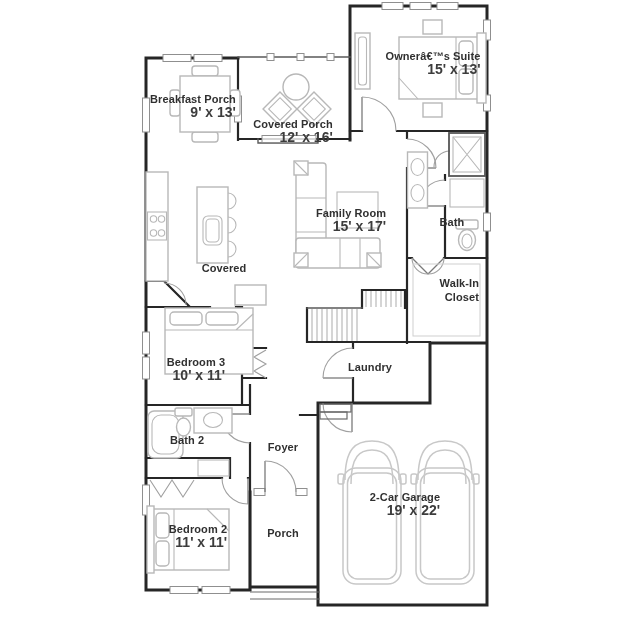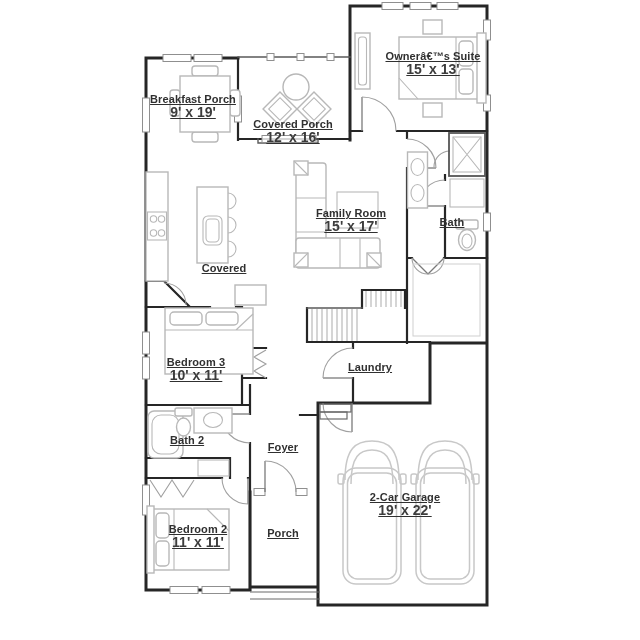--- a/index.html
+++ b/index.html
@@ -13,22 +13,22 @@
   .furn{fill:#fff;stroke:var(--furniture);stroke-width:1.4;}
   .furn2{fill:none;stroke:var(--furniture);stroke-width:1.1;}
   .win{fill:#fff;stroke:var(--window);stroke-width:1;}
   .door-arc{fill:none;stroke:var(--door);stroke-width:1.1;}
   .door-leaf{fill:none;stroke:#7a7a7a;stroke-width:1.3;}
   .stair{fill:none;stroke:var(--stair);stroke-width:1;}
   .car{fill:none;stroke:var(--car);stroke-width:1.5;}
   .shelf{fill:none;stroke:#cfcfcf;stroke-width:1;}
   .steps{fill:none;stroke:#6a6a6a;stroke-width:1.2;}
   
-  .room-label{position:absolute;transform:translate(-50%,0);text-align:center;
-              color:var(--text);white-space:nowrap;pointer-events:none;text-decoration:underline;}
+  .room-label{position:absolute;transform:translate(-50%,0);text-align:right;
+              color:var(--text);white-space:nowrap;pointer-events:none;}
   .room-name{font-size:11px;font-weight:bold;line-height:14px;letter-spacing:.1px;}
   .room-dims{font-size:14px;font-weight:bold;line-height:13px;color:#3c3c3c;}
   .room-label.wrap{white-space:normal;width:62px;}
 </style>
 </head>
 <body>
 
 <div id="stage">
 
 <svg id="plan-svg" width="640" height="640" viewBox="0 0 640 640">
@@ -245,36 +245,39 @@
     <path class="steps" d="M250,592 H320 M250,599 H320"></path>
   </g>
 </svg>
 
   <div class="room-label" style="left:433px;top:49px">
     <div class="room-name">Ownerâ€™s Suite</div>
     <div class="room-dims">15' x 13'</div>
   </div>
   <div class="room-label" style="left:193px;top:92px">
     <div class="room-name">Breakfast Porch</div>
-    <div class="room-dims">9' x 19'</div>
+    <div class="room-dims">9' x 13'</div>
   </div>
   <div class="room-label" style="left:293px;top:117px">
     <div class="room-name">Covered Porch</div>
     <div class="room-dims">12' x 16'</div>
   </div>
   <div class="room-label" style="left:351px;top:206px">
     <div class="room-name">Family Room</div>
     <div class="room-dims">15' x 17'</div>
   </div>
   <div class="room-label" style="left:452px;top:215px">
     <div class="room-name">Bath</div>
   </div>
   <div class="room-label" style="left:224px;top:261px">
     <div class="room-name">Covered</div>
   </div>
+  <div class="room-label wrap" style="left:448px;top:276px">
+    <div class="room-name">Walk-In Closet</div>
+  </div>
   <div class="room-label" style="left:196px;top:355px">
     <div class="room-name">Bedroom 3</div>
     <div class="room-dims">10' x 11'</div>
   </div>
   <div class="room-label" style="left:370px;top:360px">
     <div class="room-name">Laundry</div>
   </div>
   <div class="room-label" style="left:187px;top:433px">
     <div class="room-name">Bath 2</div>
   </div>

